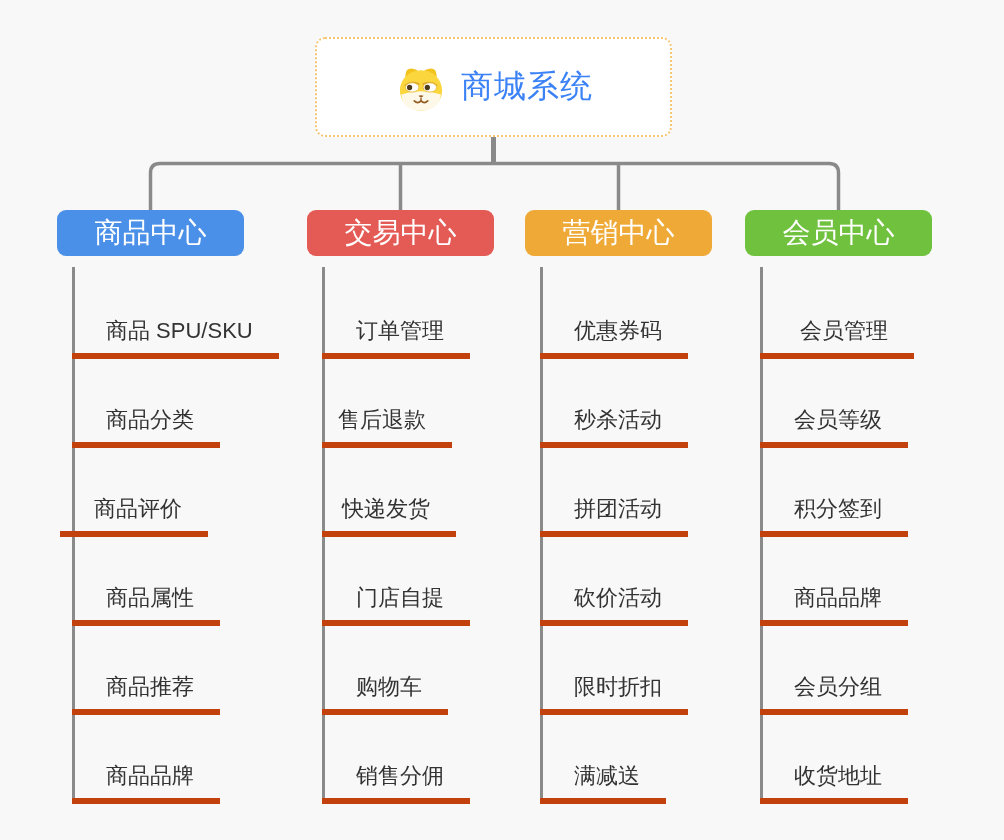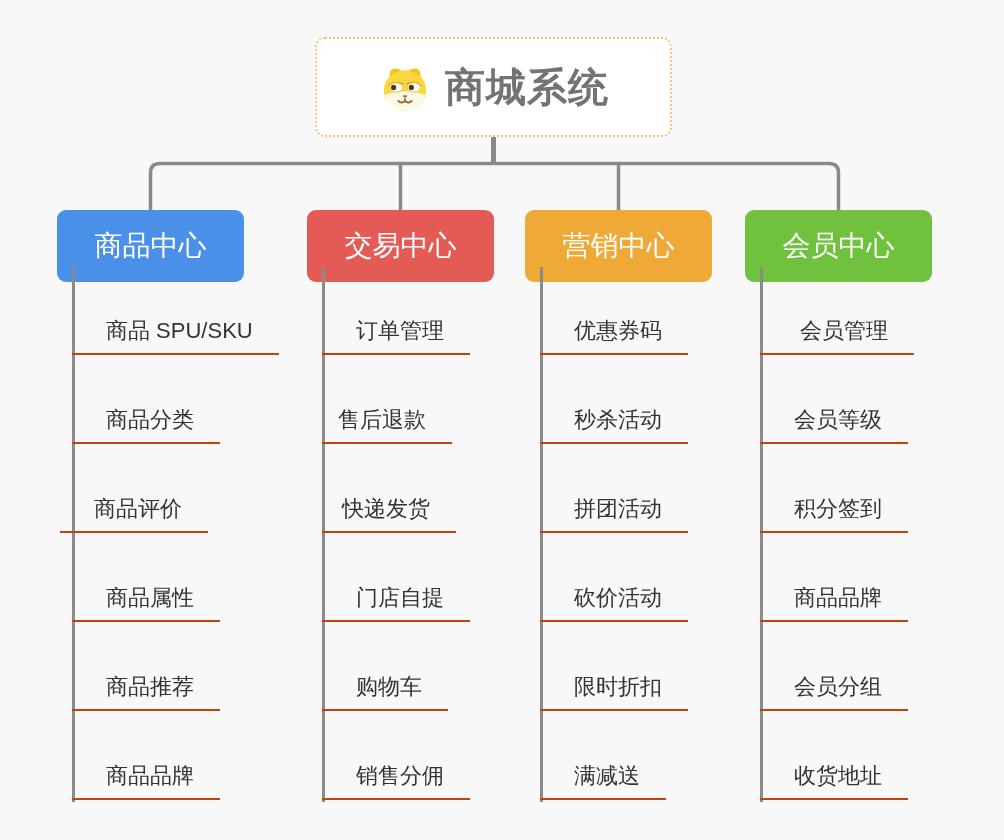--- a/index.html
+++ b/index.html
@@ -20,51 +20,50 @@
     position:absolute;left:315px;top:37px;width:357px;height:100px;
     background:#ffffff;
     border:2px dotted #f5c571;
     border-radius:10px;
     box-sizing:border-box;
     display:flex;align-items:center;justify-content:center;
     gap:13px;
     cursor:pointer;
   }
   .root-title{
-    font-size:40px;
+    font-size:32px;
     letter-spacing:1px;
-    color:#737373;
+    color:#3b82f6;
     white-space:nowrap;
-    font-weight:bold;
   }
   .mascot{width:54px;height:54px;display:block;}
 
   
   .branch-header{
-    position:absolute;top:210px;width:187px;height:72px;
+    position:absolute;top:210px;width:187px;height:46px;
     border-radius:9px;
     display:flex;align-items:center;justify-content:center;
     color:#ffffff;font-size:28px;
     white-space:nowrap;
     cursor:pointer;
   }
 
   
   .trunk{
     position:absolute;top:267px;width:3px;height:535px;
     background:#8a8a8a;
   }
 
   
   .leaf{
     position:absolute;
     white-space:nowrap;
     font-size:22px;line-height:30px;color:#333333;
     padding:0 26px 7px 34px;
-    border-bottom:2px solid #c2410c;
+    border-bottom:6px solid #c2410c;
     cursor:pointer;
   }
 </style>
 </head>
 <body>
 
 <div id="canvas">
 
   <svg id="connectors" viewBox="0 0 1004 840" xmlns="http://www.w3.org/2000/svg">
 

